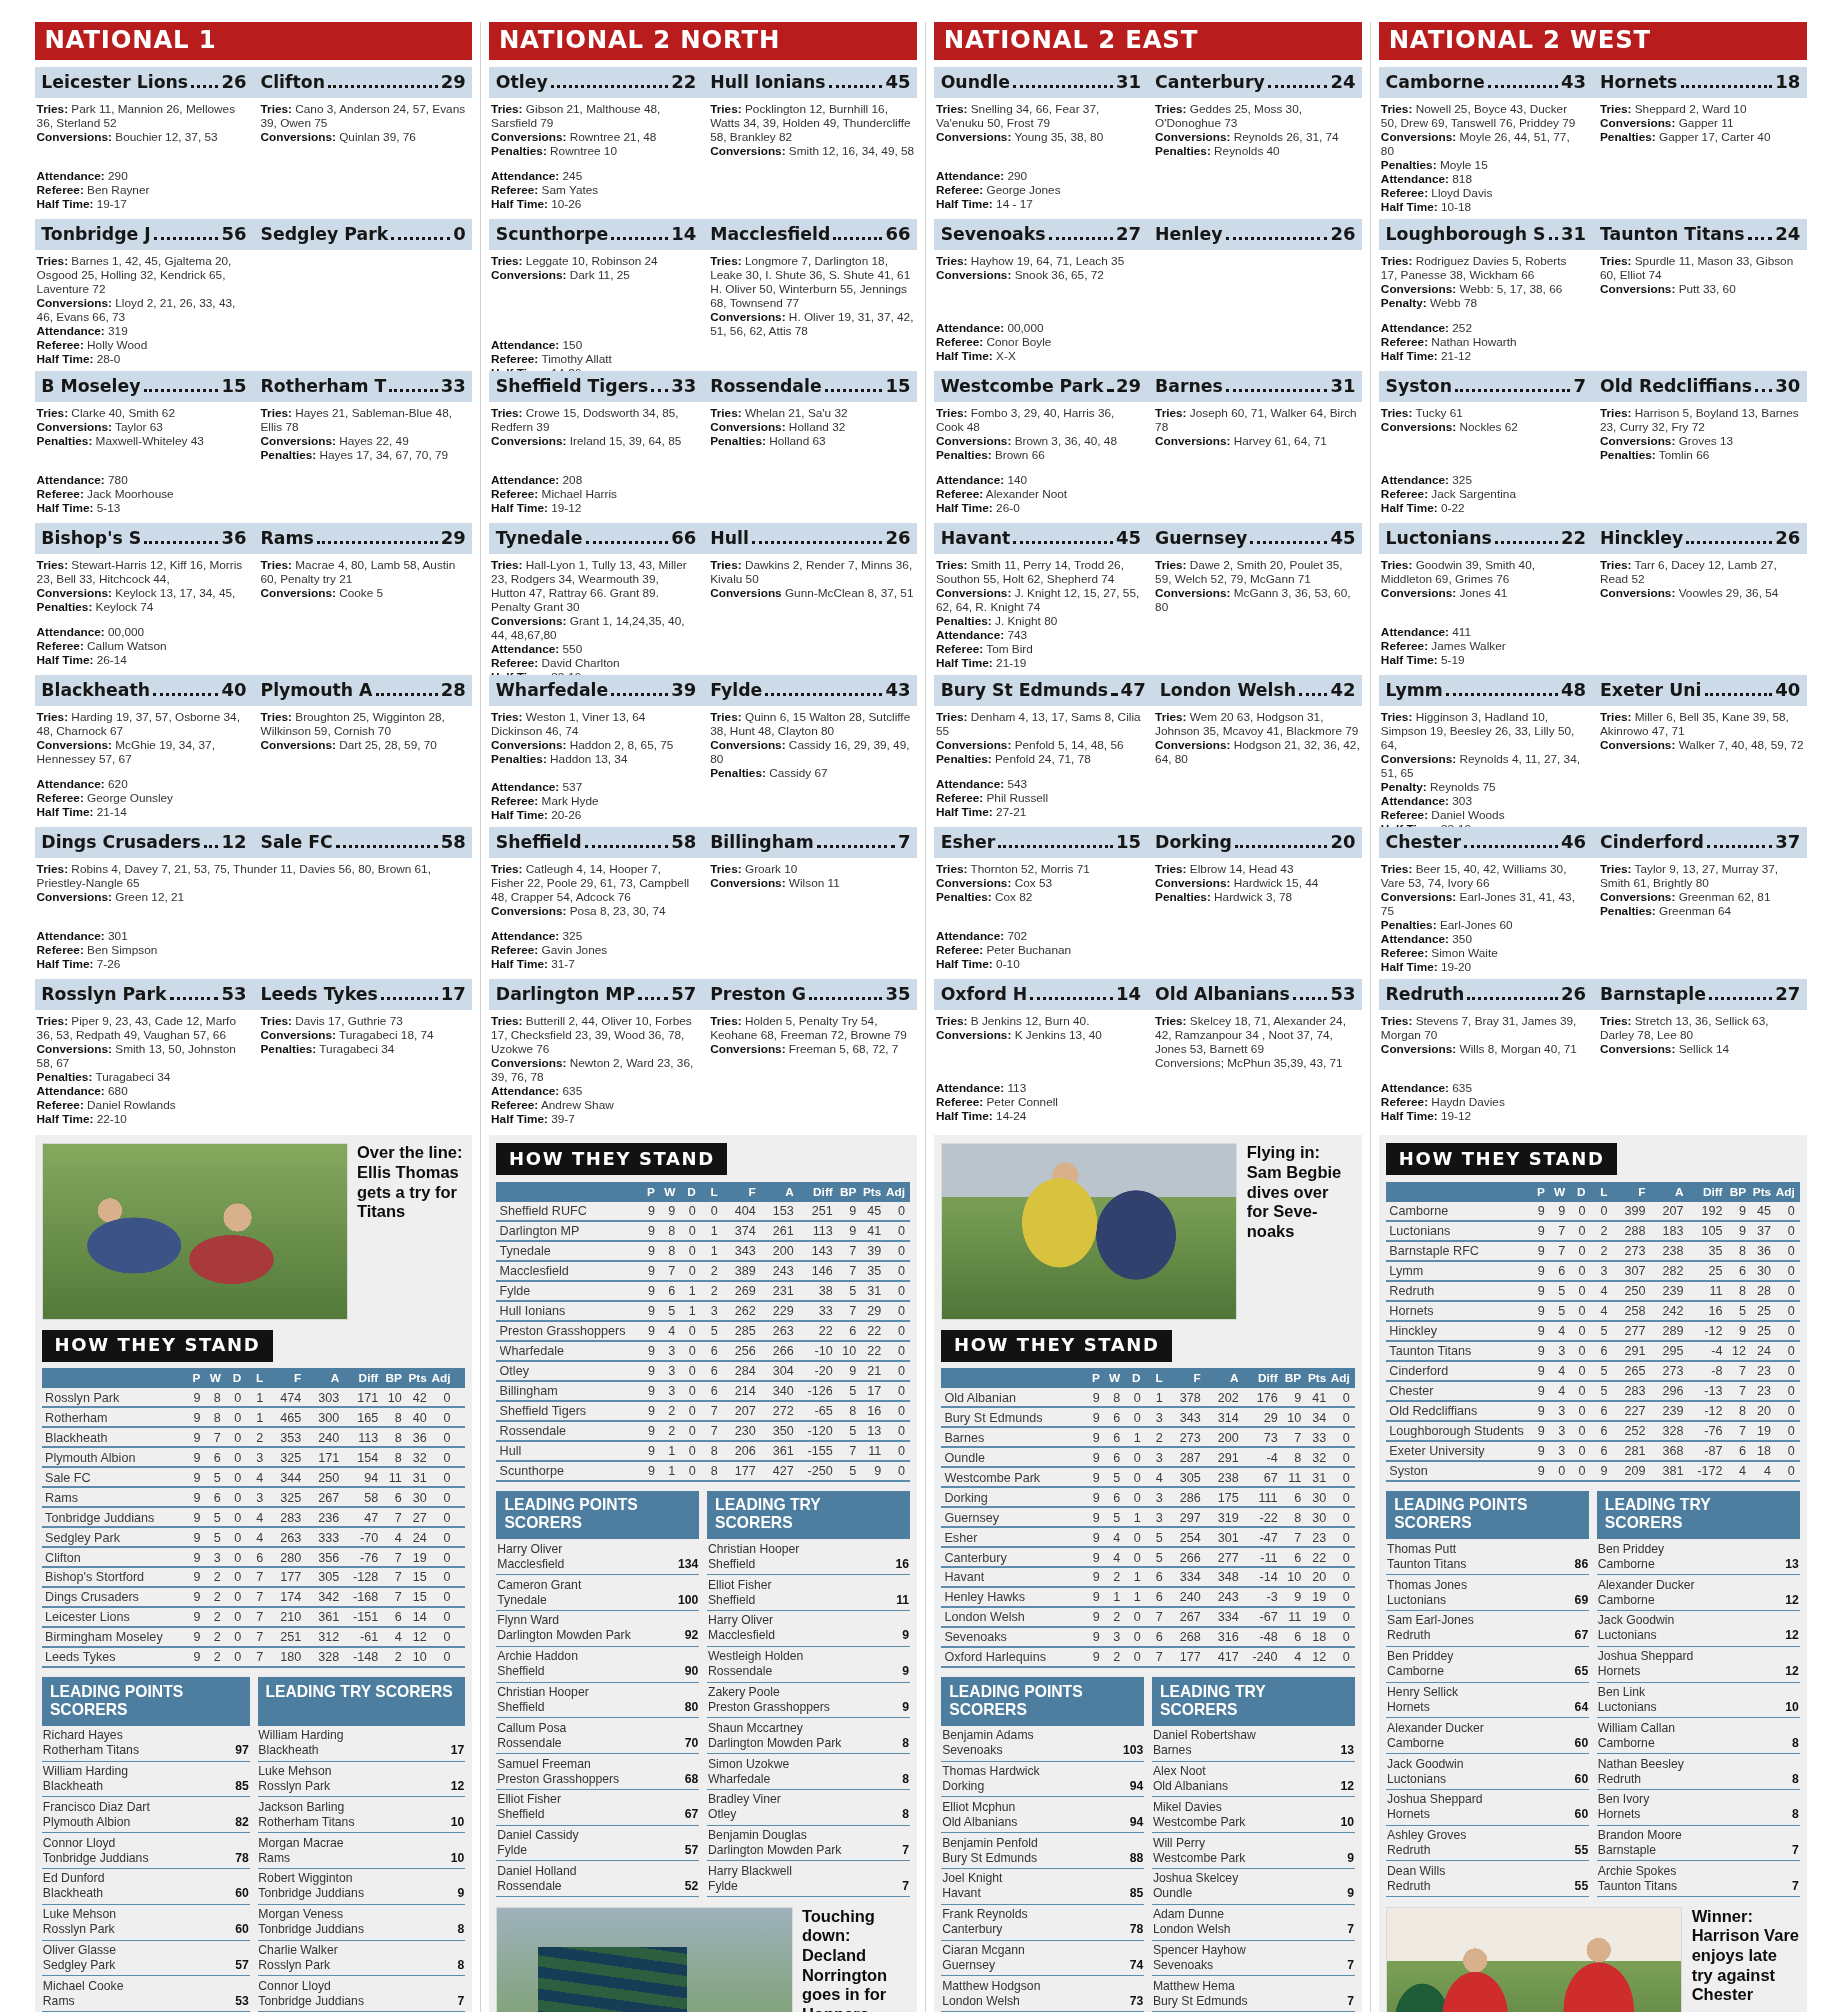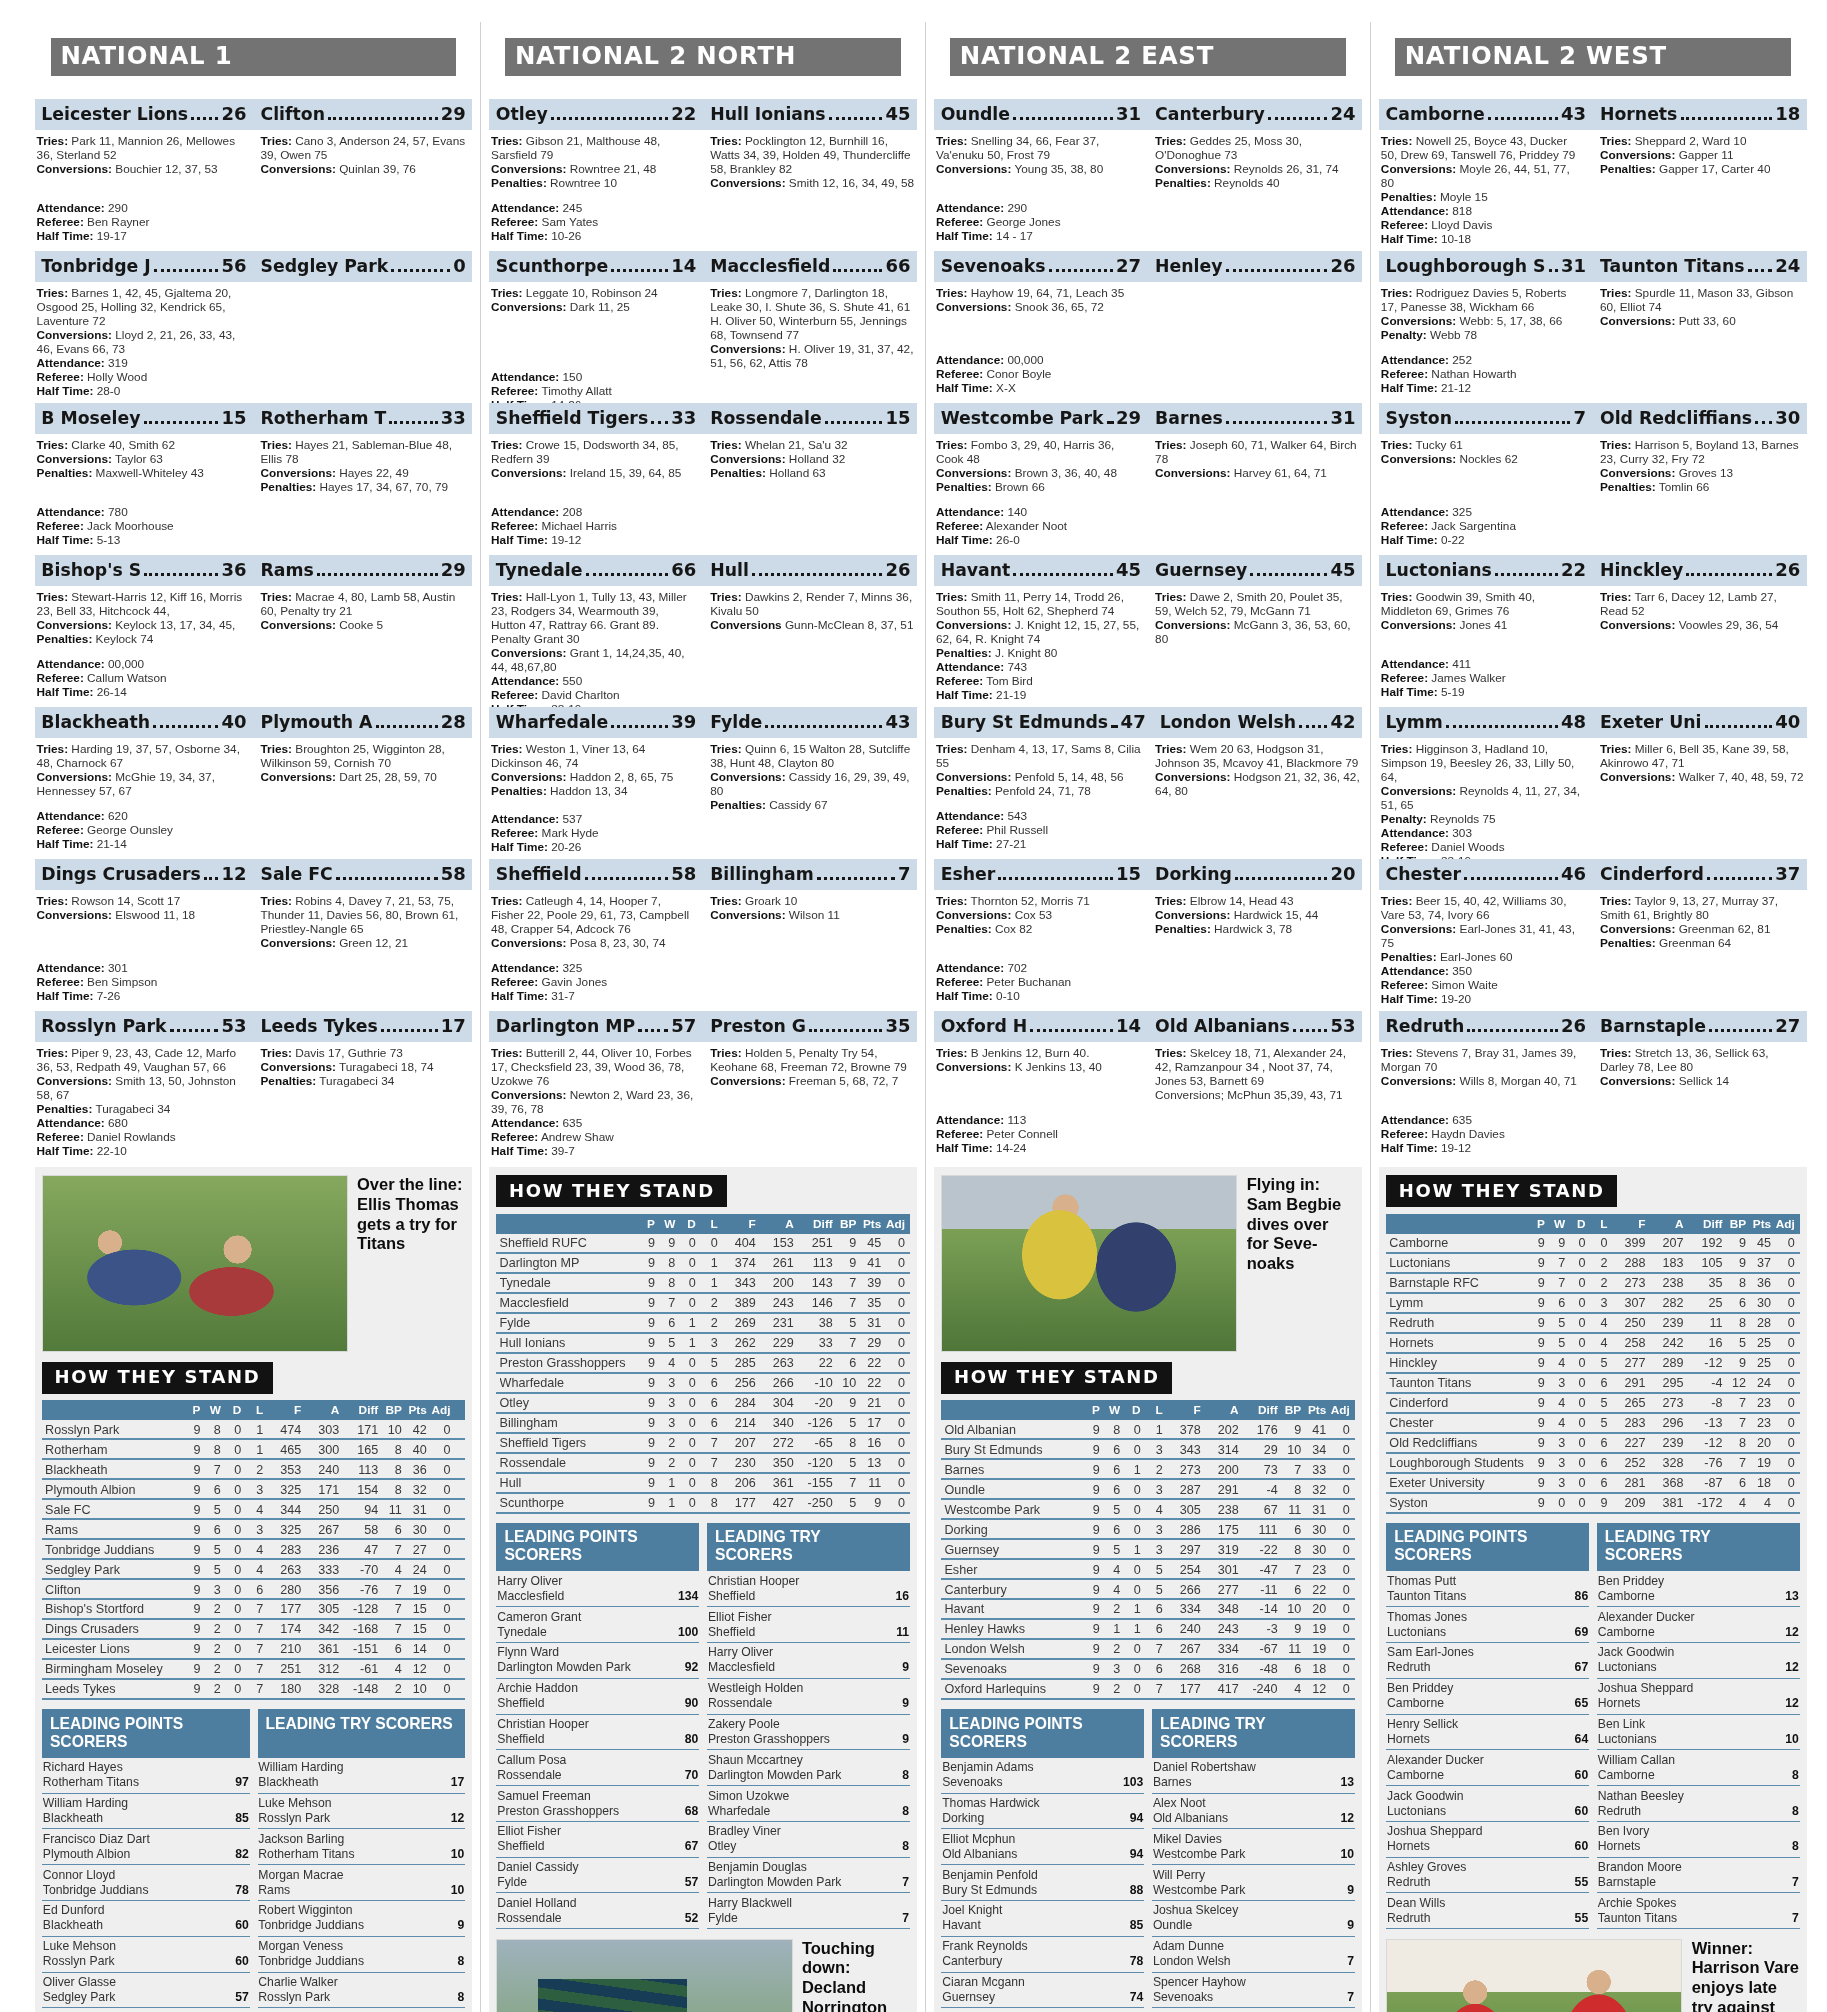--- a/index.html
+++ b/index.html
@@ -1,20 +1,20 @@
 <!DOCTYPE html>
 <html style="font-size:12.6px"><head>
 <meta charset="utf-8">
 <style>
   html,body{margin:0;padding:0;background:#ffffff;}
   body{width:1827px;height:2013px;overflow:hidden;font-family:"Liberation Sans",sans-serif;color:#333;}
   .page{display:flex;padding:22px 15.7px 0 35px;box-sizing:border-box;}
   .col{width:437px;display:flex;flex-direction:column;box-sizing:border-box;}
   .col + .col{border-left:1.6px solid #d2d2d2;margin-left:7.9px;padding-left:8.6px;}
-  .league-title{margin:16px;background:#737373;color:#fff;font-family:"DejaVu Sans",sans-serif;
+  .league-title{margin:0;background:#b91c1c;color:#fff;font-family:"DejaVu Sans",sans-serif;
     font-weight:800;font-size:24.4px;letter-spacing:0.8px;padding:3.1px 9.4px 6.3px;}
   .matches{display:flex;flex-direction:column;}
   .match{height:145px;display:flex;flex-direction:column;margin-top:7px;}
   .match-head{display:flex;gap:14px;background:#ccdbe7;padding:3.9px 6.3px 5.5px;}
   .mteam{flex:1;display:flex;align-items:flex-end;font-family:"DejaVu Sans",sans-serif;
     font-weight:800;font-size:17.3px;color:#161616;white-space:nowrap;}
   .dots{flex:1;border-bottom:3.1px dotted #161616;margin:0 3.1px 3.9px;min-width:6.3px;}
   .tscore{font-size:18px;}
   .match-cols{display:flex;gap:14px;padding:4.7px 1.6px 0;flex:1;}
   .mdetail{flex:1;font-size:11.8px;line-height:14px;}
@@ -244,25 +244,20 @@
             </div>
             <div class="mteam">
               <span>Sale FC</span>
               <span class="dots"></span>
               <span class="tscore">58</span>
             </div>
           </header>
           <div class="match-cols">
             <div class="mdetail">
 
-            <p class="dline"><b>Tries:</b> <span>Rowson 14, Scott 17</span></p>
-              <p class="dline"><b>Conversions:</b> <span>Elswood 11, 18</span></p>
-            </div>
-            <div class="mdetail">
-
             <p class="dline"><b>Tries:</b> <span>Robins 4, Davey 7, 21, 53, 75, Thunder 11, Davies 56, 80, Brown 61, Priestley-Nangle 65</span></p>
               <p class="dline"><b>Conversions:</b> <span>Green 12, 21</span></p>
             </div>
           </div>
           <footer class="match-foot">
             <span class="att"><b>Attendance:</b> <span>301</span></span>
             <span class="ref"><b>Referee:</b> <span>Ben Simpson</span></span>
             <span class="ht"><b>Half Time:</b> <span>7-26</span></span>
           </footer>
         </article>

